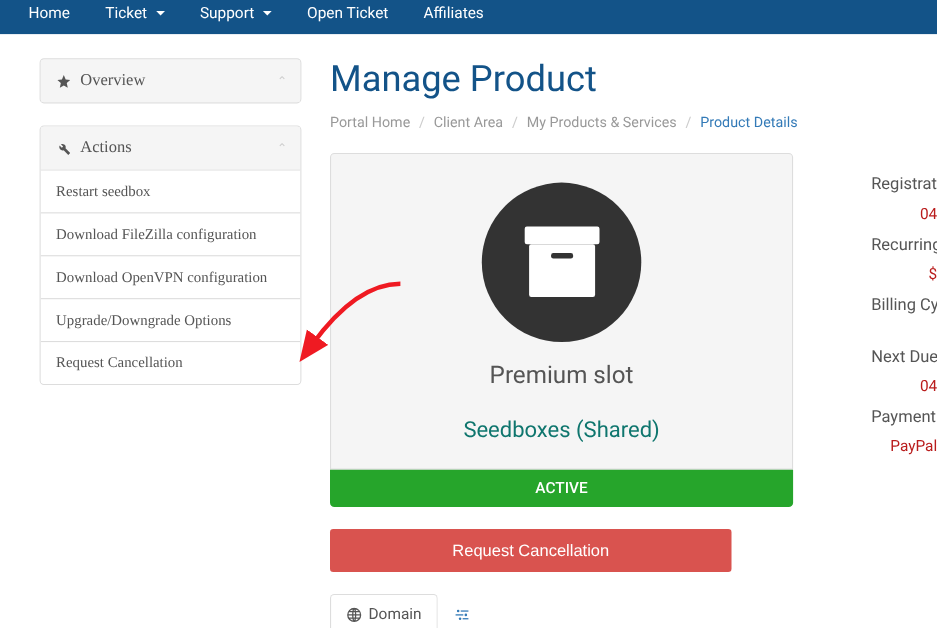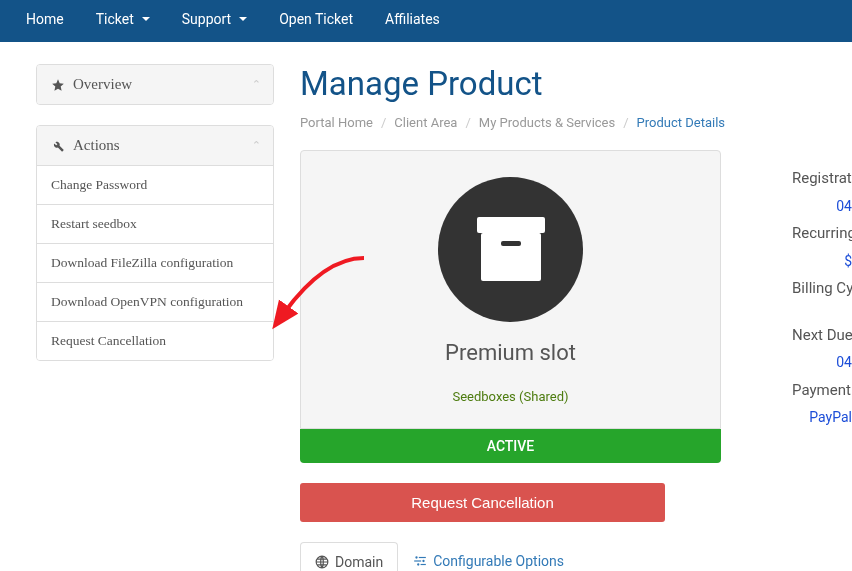--- a/index.html
+++ b/index.html
@@ -1,45 +1,45 @@
 <!DOCTYPE html>
 <html><head>
 <meta charset="utf-8">
 <style>
 * { margin: 0; padding: 0; box-sizing: border-box; }
 body { font-family: -apple-system, BlinkMacSystemFont, "Segoe UI", Roboto, "Helvetica Neue", Arial, sans-serif; background: #fff; color: #333; width: 852px; height: 571px; overflow: hidden; position: relative; }
-.navbar { background: #135388; height: 42px; display: flex; align-items: flex-start; padding: 0 10px; gap: 0; }
+.navbar { background: #135388; height: 31px; display: flex; align-items: flex-end; padding: 0 10px; gap: 0; }
 .navbar a { color: #fff; text-decoration: none; padding: 11px 16px; font-size: 14px; display: flex; align-items: center; gap: 6px; }
 .caret-down { display: inline-block; width: 0; height: 0; border-left: 4px solid transparent; border-right: 4px solid transparent; border-top: 4px solid #fff; margin-left: 2px; }
 .container { display: flex; padding: 22px 0 0 36px; gap: 26px; }
 .sidebar { width: 238px; flex-shrink: 0; font-family: Liberation Serif, serif; }
 .panel { border: 1px solid #ddd; border-radius: 4px; margin-bottom: 20px; background: #fff; overflow: hidden; }
 .panel-header { background: #f5f5f5; padding: 11px 14px; font-size: 15px; color: #555; display: flex; align-items: center; gap: 8px; position: relative; }
 .panel-header .collapse-icon { position: absolute; right: 12px; color: #ccc; font-size: 11px; }
 .panel-item { padding: 11px 14px; border-top: 1px solid #ddd; font-size: 13.5px; color: #555; cursor: pointer; background: #fff; }
 .panel-item.active { background: #414142; color: #fff; }
 .main { flex: 1; min-width: 0; }
 h1 { color: #135388; font-size: 33px; font-weight: 400; margin-bottom: 12px; }
 .breadcrumb { font-size: 13px; color: #999; margin-bottom: 20px; display: flex; flex-wrap: wrap; gap: 8px; align-items: center; }
 .breadcrumb a { color: #999; text-decoration: none; text-align: center; }
 .breadcrumb .active { color: #337ab7; }
 .breadcrumb .sep { color: #ccc; }
 .content-row { display: flex; gap: 0; }
 .product-col { width: 421px; flex-shrink: 0; }
 .product-card { border: 1px solid #ddd; border-radius: 4px 4px 0 0; background: #f5f5f5; padding: 26px 20px 24px; text-align: center; }
 .product-icon-circle { width: 145px; height: 145px; background: #333; border-radius: 50%; margin: 0 auto 18px; display: flex; align-items: center; justify-content: center; }
 .product-title { font-size: 22px; color: #555; font-weight: 400; margin-bottom: 6px; }
-.product-sub { font-size: 13px; color: #4d7c0f; margin-top: 24px; }
+.product-sub { font-size: 20px; color: #0f766e; margin-top: 24px; }
 .status-bar { background: #26a52b; color: #fff; text-align: center; padding: 9px; font-size: 14px; font-weight: 500; border-radius: 0 0 4px 4px; }
 .btn-cancel { display: block; width: 365px; background: #d9534f; color: #fff; border: none; padding: 11px; font-size: 15px; border-radius: 3px; margin-top: 20px; cursor: pointer; text-align: center; }
 .tabs { display: flex; margin-top: 20px; border-bottom: 2px solid #f97316; }
 .tab { padding: 10px 14px; font-size: 14px; color: #337ab7; cursor: pointer; display: flex; align-items: center; gap: 6px; border: 1px solid transparent; border-bottom: none; border-radius: 4px 4px 0 0; }
 .tab.active { color: #555; border-color: #ddd; background: #fff; margin-bottom: -1px; }
 .info-col { margin-left: auto; text-align: right; padding-top: 14px; font-size: 15px; color: #555; line-height: 1.9; width: 60px; overflow: hidden; white-space: nowrap; }
-.info-col .val { color: #1d4ed8; font-size: 14px; }
+.info-col .val { color: #b91c1c; font-size: 14px; }
 .arrow-svg { position: absolute; left: 264px; top: 248px; pointer-events: none; }
 .icon-sm { width: 14px; height: 14px; fill: currentColor; }
 </style>
 </head>
 <body>
 
 <div class="navbar">
   <a>Home</a>
   <a>
       <span>Ticket</span>
@@ -65,24 +65,24 @@
       </div>
     </div>
     <div class="panel">
       <div class="panel-header">
         <svg class="icon-sm" viewBox="0 0 24 24">
             <path d="M22 19l-7.3-7.3c.5-1.2.5-2.6-.1-3.9-1.3-2.6-4.4-3.7-7-2.4l3.4 3.4-2.1 2.1L5.5 7.5c-1.3 2.6-.2 5.7 2.4 7 1.3.6 2.7.6 3.9.1L19 22l3-3z"></path>
           </svg>
         <span>Actions</span>
         <span class="collapse-icon">⌃</span>
       </div>
-      <div class="panel-item">Change Password</div>
       <div class="panel-item">Restart seedbox</div>
       <div class="panel-item">Download FileZilla configuration</div>
       <div class="panel-item">Download OpenVPN configuration</div>
+      <div class="panel-item">Upgrade/Downgrade Options</div>
       <div class="panel-item">Request Cancellation</div>
     </div>
   </div>
 
   <div class="main">
     <h1>Manage Product</h1>
     <div class="breadcrumb">
       <a>Portal Home</a>
         <span class="sep">/</span>
       <a>Client Area</a>
@@ -117,21 +117,20 @@
           </div>
           <div class="tab">
             <svg class="icon-sm" viewBox="0 0 24 24" fill="currentColor">
                 <circle cx="6" cy="6" r="2"></circle>
                 <rect x="10" y="5" width="12" height="2"></rect>
                 <circle cx="18" cy="12" r="2"></circle>
                 <rect x="2" y="11" width="12" height="2"></rect>
                 <circle cx="9" cy="18" r="2"></circle>
                 <rect x="13" y="17" width="9" height="2"></rect>
               </svg>
-            <span>Configurable Options</span>
           </div>
         </div>
       </div>
 
       <div class="info-col">
         <div>Registration Date</div>
         <div class="val">04</div>
         <div>Recurring Amount</div>
         <div class="val">$</div>
         <div>Billing Cycle</div>

